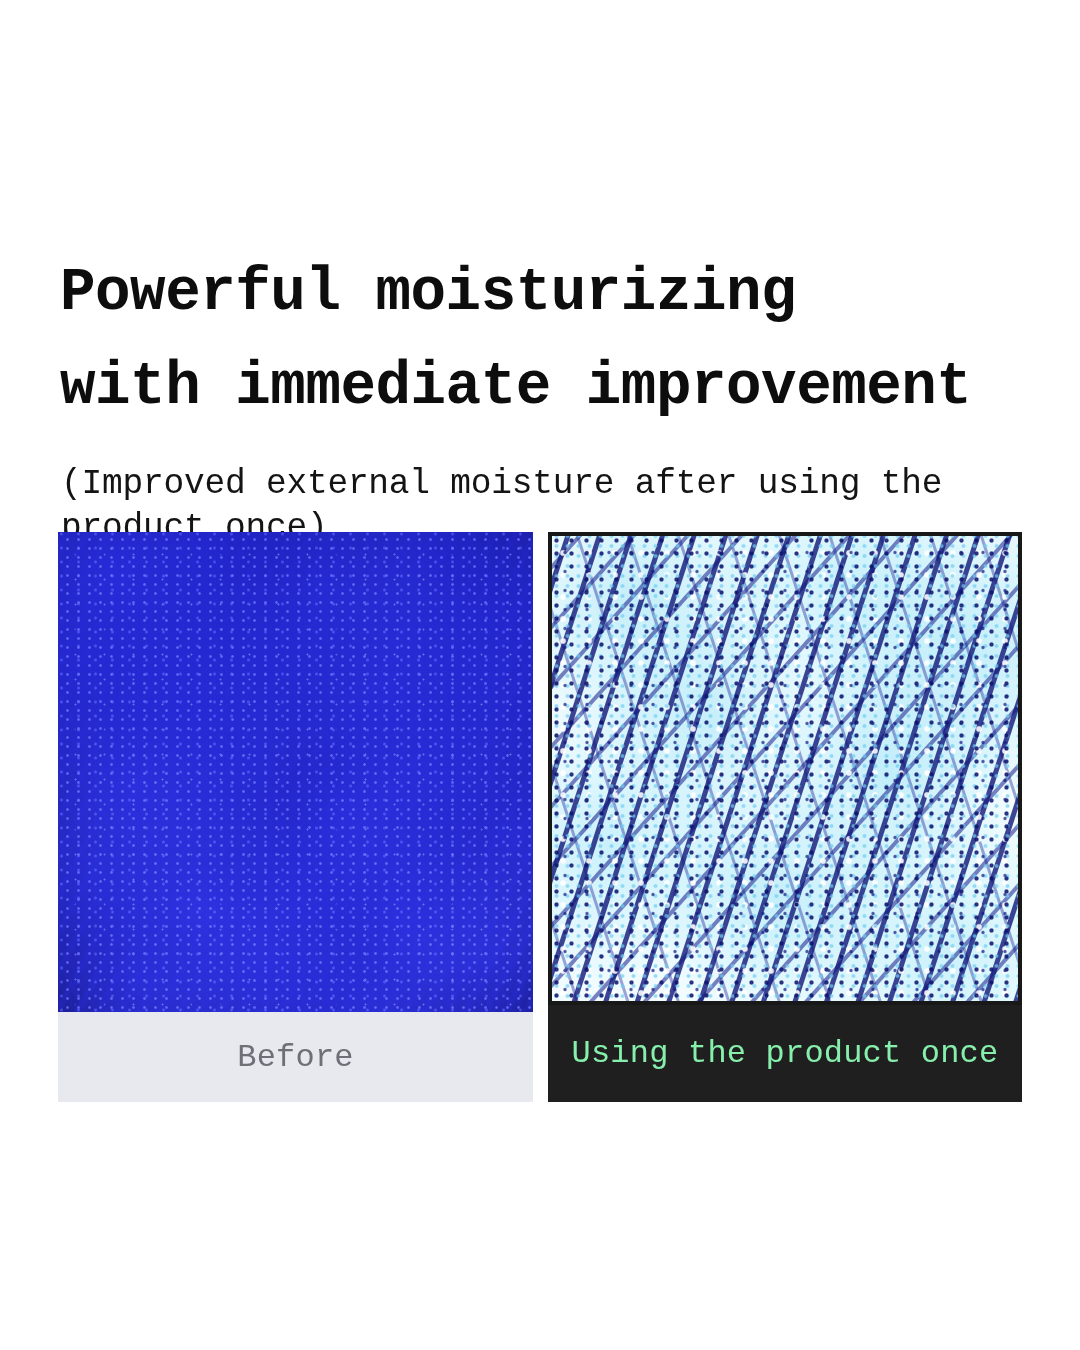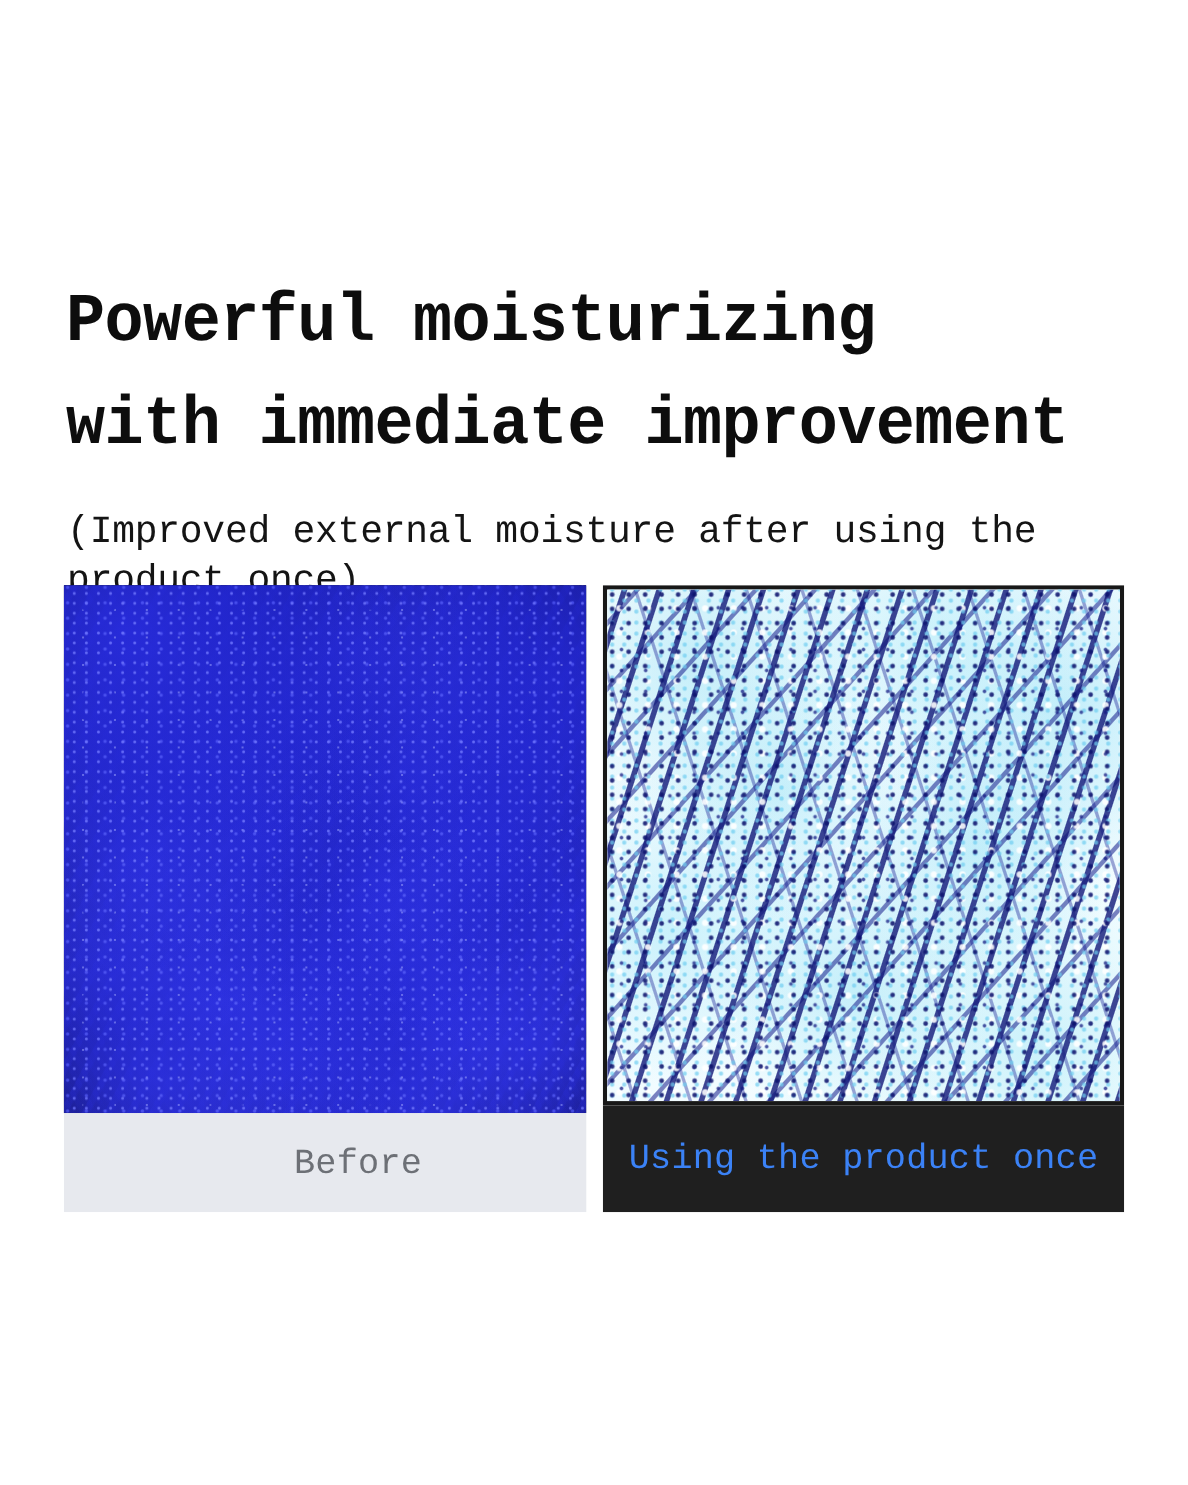--- a/index.html
+++ b/index.html
@@ -206,27 +206,26 @@
     justify-content: center;
     font-size: 32px;
     font-weight: 400;
     letter-spacing: 0.2px;
   }
   .panel.before .caption {
     top: 480px;
     height: 90px;
     background: #e7e9ee;
     color: #6d7076;
-    padding-left: 30px;
   }
   .panel.after .caption {
     top: 473px;
     height: 97px;
     background: #1f1f1f;
-    color: #3b82f6;
+    color: #86efac;
   }
 </style>
 </head>
 <body>
 
 <div class="page">
 
   <h1 class="headline">Powerful moisturizing
 with immediate improvement</h1>
 

